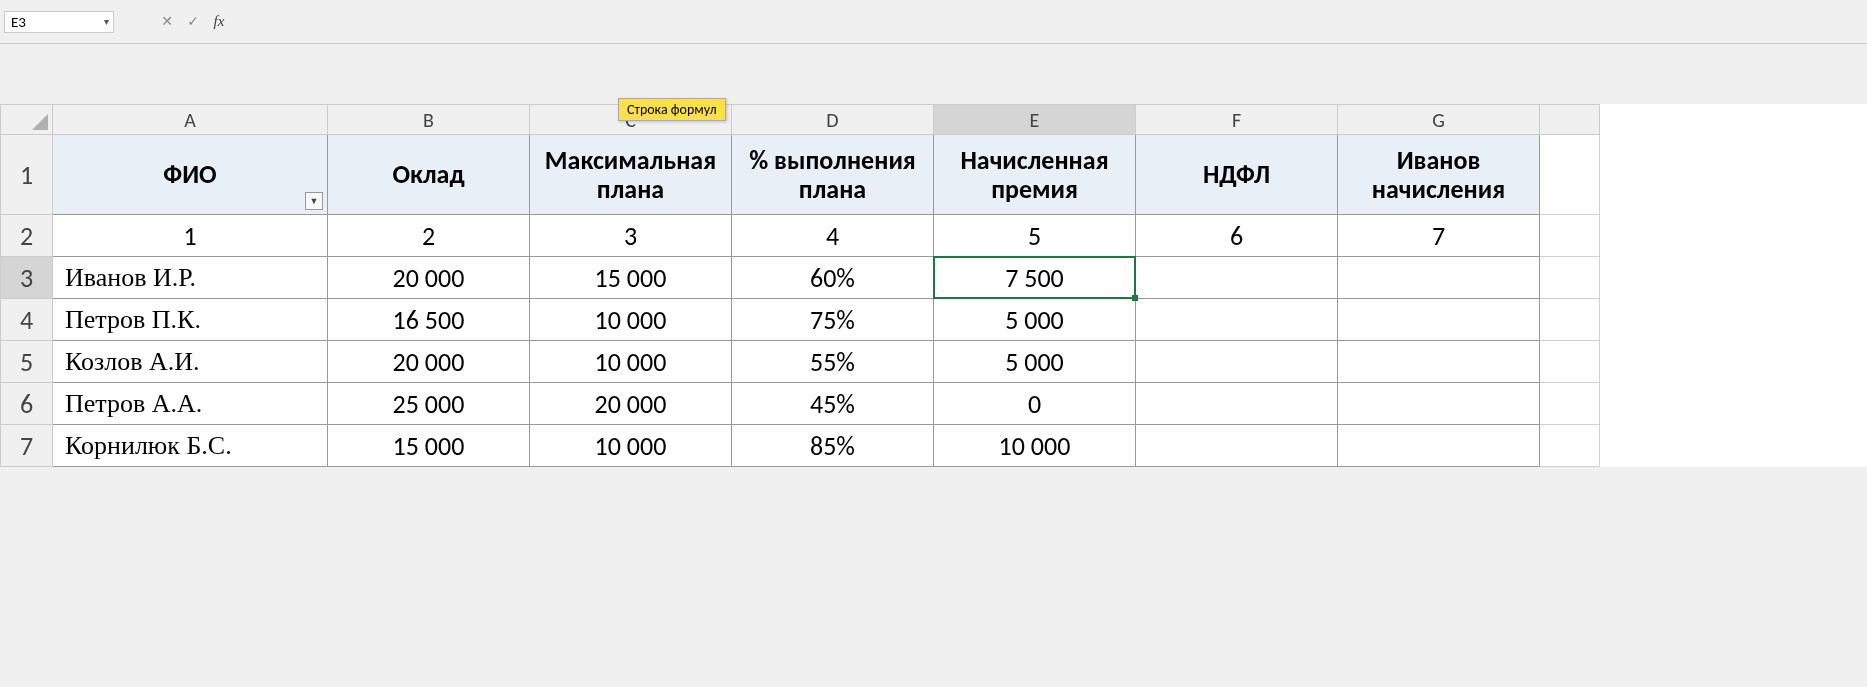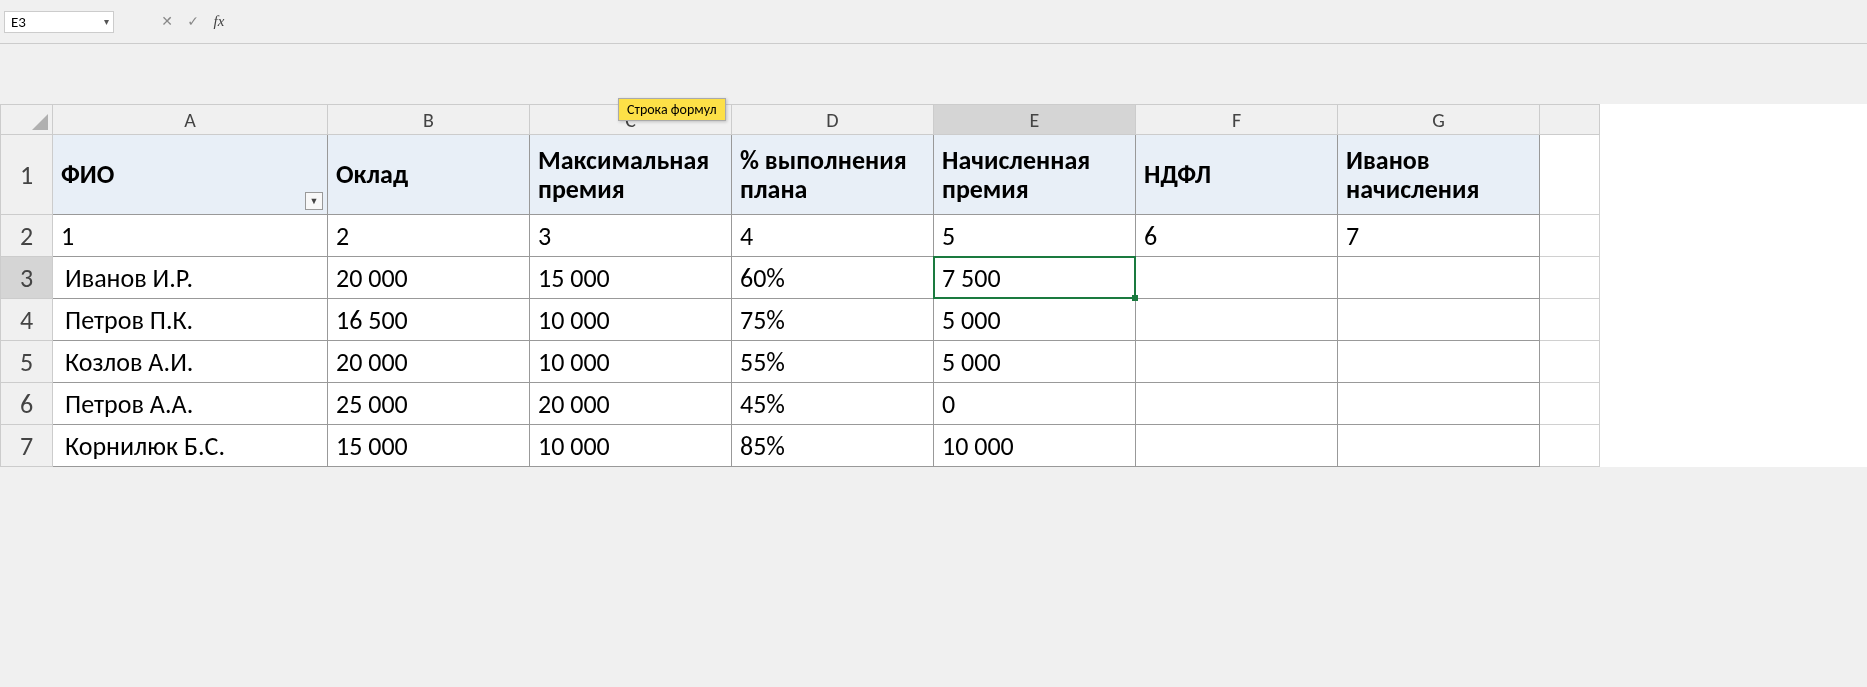--- a/index.html
+++ b/index.html
@@ -129,32 +129,33 @@
     }
     th.row-hdr.sel {
       background: #d5d5d5;
     }
     td.cell {
       border: 1px solid #d0d0d0;
       height: 42px;
       font-size: 26px;
       padding: 2px 8px;
       background: white;
+      text-align: center;
     }
     td.cell.data-border {
       border: 1px solid #999;
     }
     .hdr-cell {
       background: #e8eff7 !important;
       font-weight: bold;
       line-height: 1.1;
       font-size: 25px;
     }
     .row1 { height: 80px !important; }
-    td.left { text-align: left; padding-left: 12px; }
+    td.left { text-align: left; padding-left: 12px; font-family: Liberation Serif, serif; }
     .active-cell {
       position: relative;
     }
     .active-cell::after {
       content: "";
       position: absolute;
       top: -1px; left: -1px; right: -1px; bottom: -1px;
       border: 2px solid #1a7a3f;
       pointer-events: none;
     }
@@ -240,21 +241,21 @@
     <th class="col-hdr"></th>
   </tr>
 
   <tr class="row1">
     <th class="row-hdr">1</th>
     <td class="cell data-border hdr-cell rel">
       <span>ФИО</span>
       <div class="autofilter">▼</div>
     </td>
     <td class="cell data-border hdr-cell">Оклад</td>
-    <td class="cell data-border hdr-cell">Максимальная премия</td>
+    <td class="cell data-border hdr-cell">Максимальная плана</td>
     <td class="cell data-border hdr-cell">% выполнения плана</td>
     <td class="cell data-border hdr-cell">Начисленная премия</td>
     <td class="cell data-border hdr-cell">НДФЛ</td>
     <td class="cell data-border hdr-cell">Иванов начисления</td>
     <td class="cell"></td>
   </tr>
 
   <tr>
     <th class="row-hdr">2</th>
     <td class="cell data-border">1</td>

